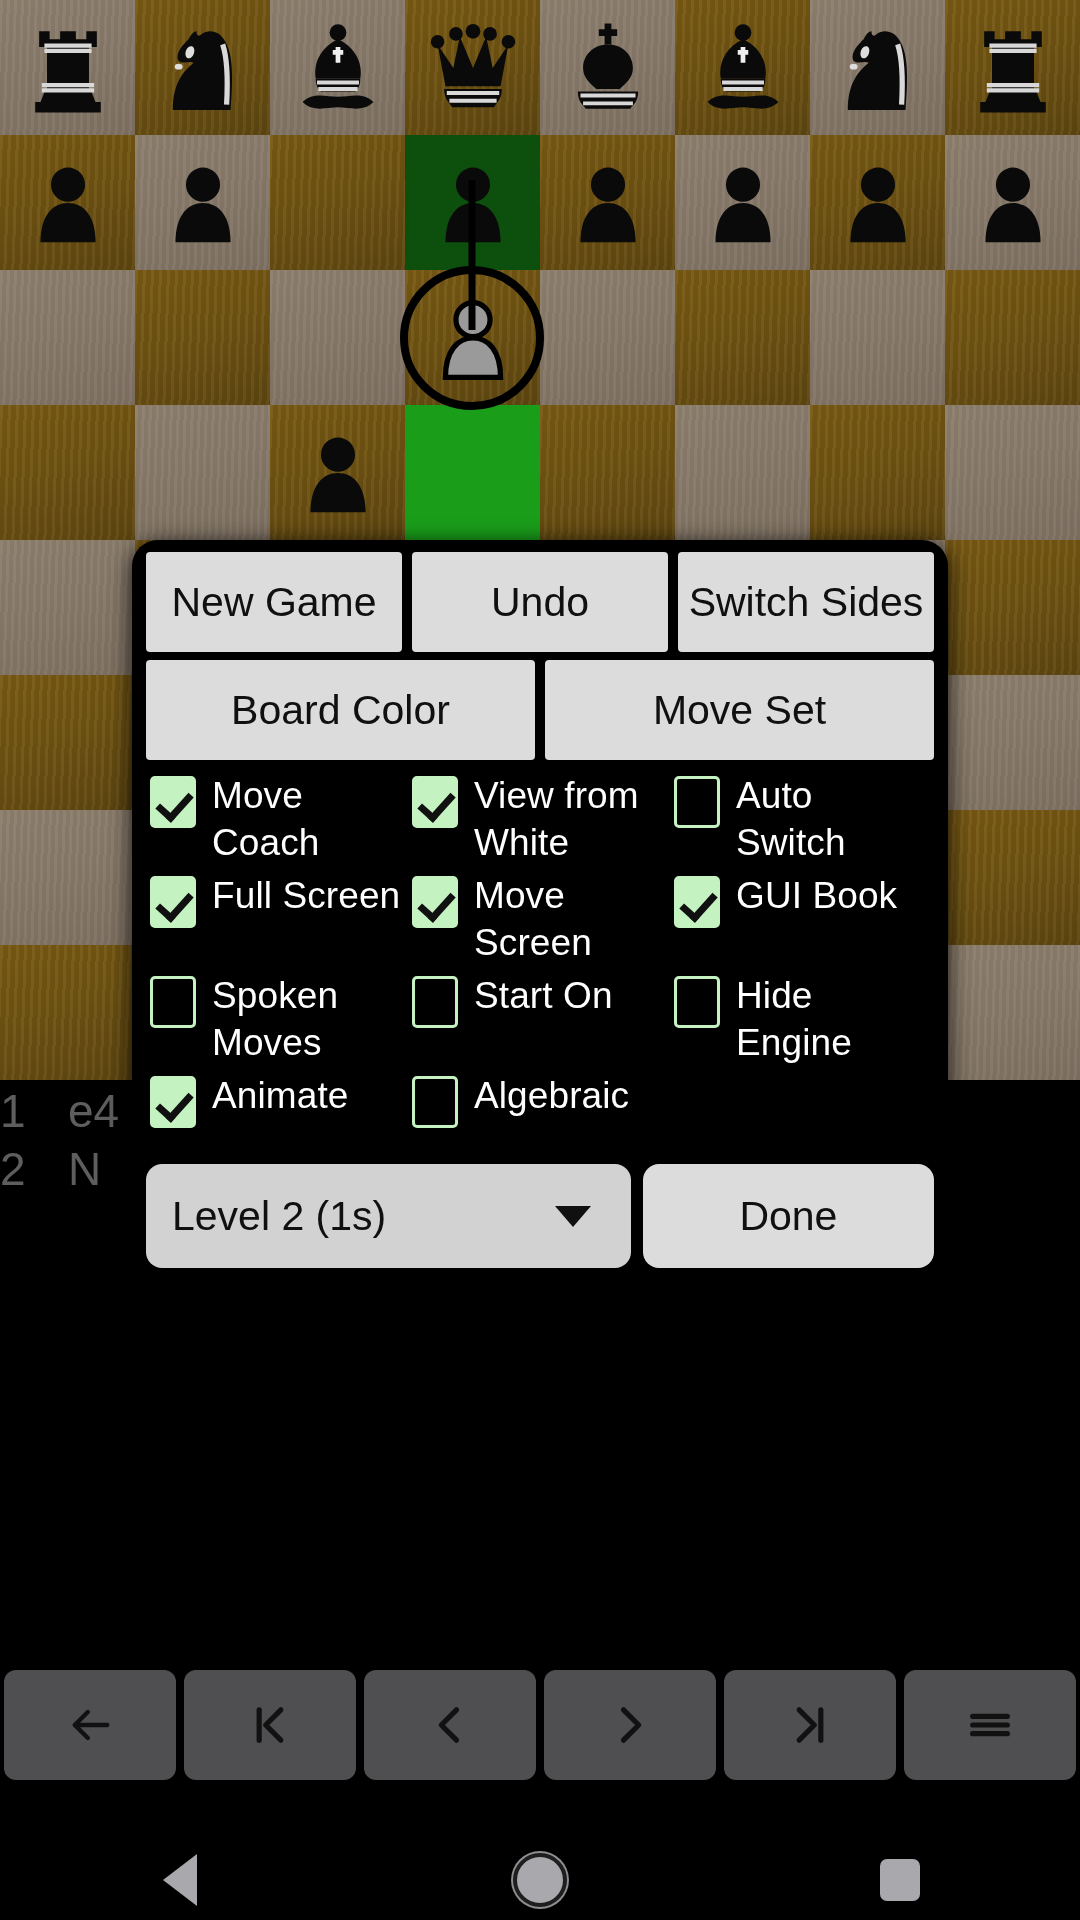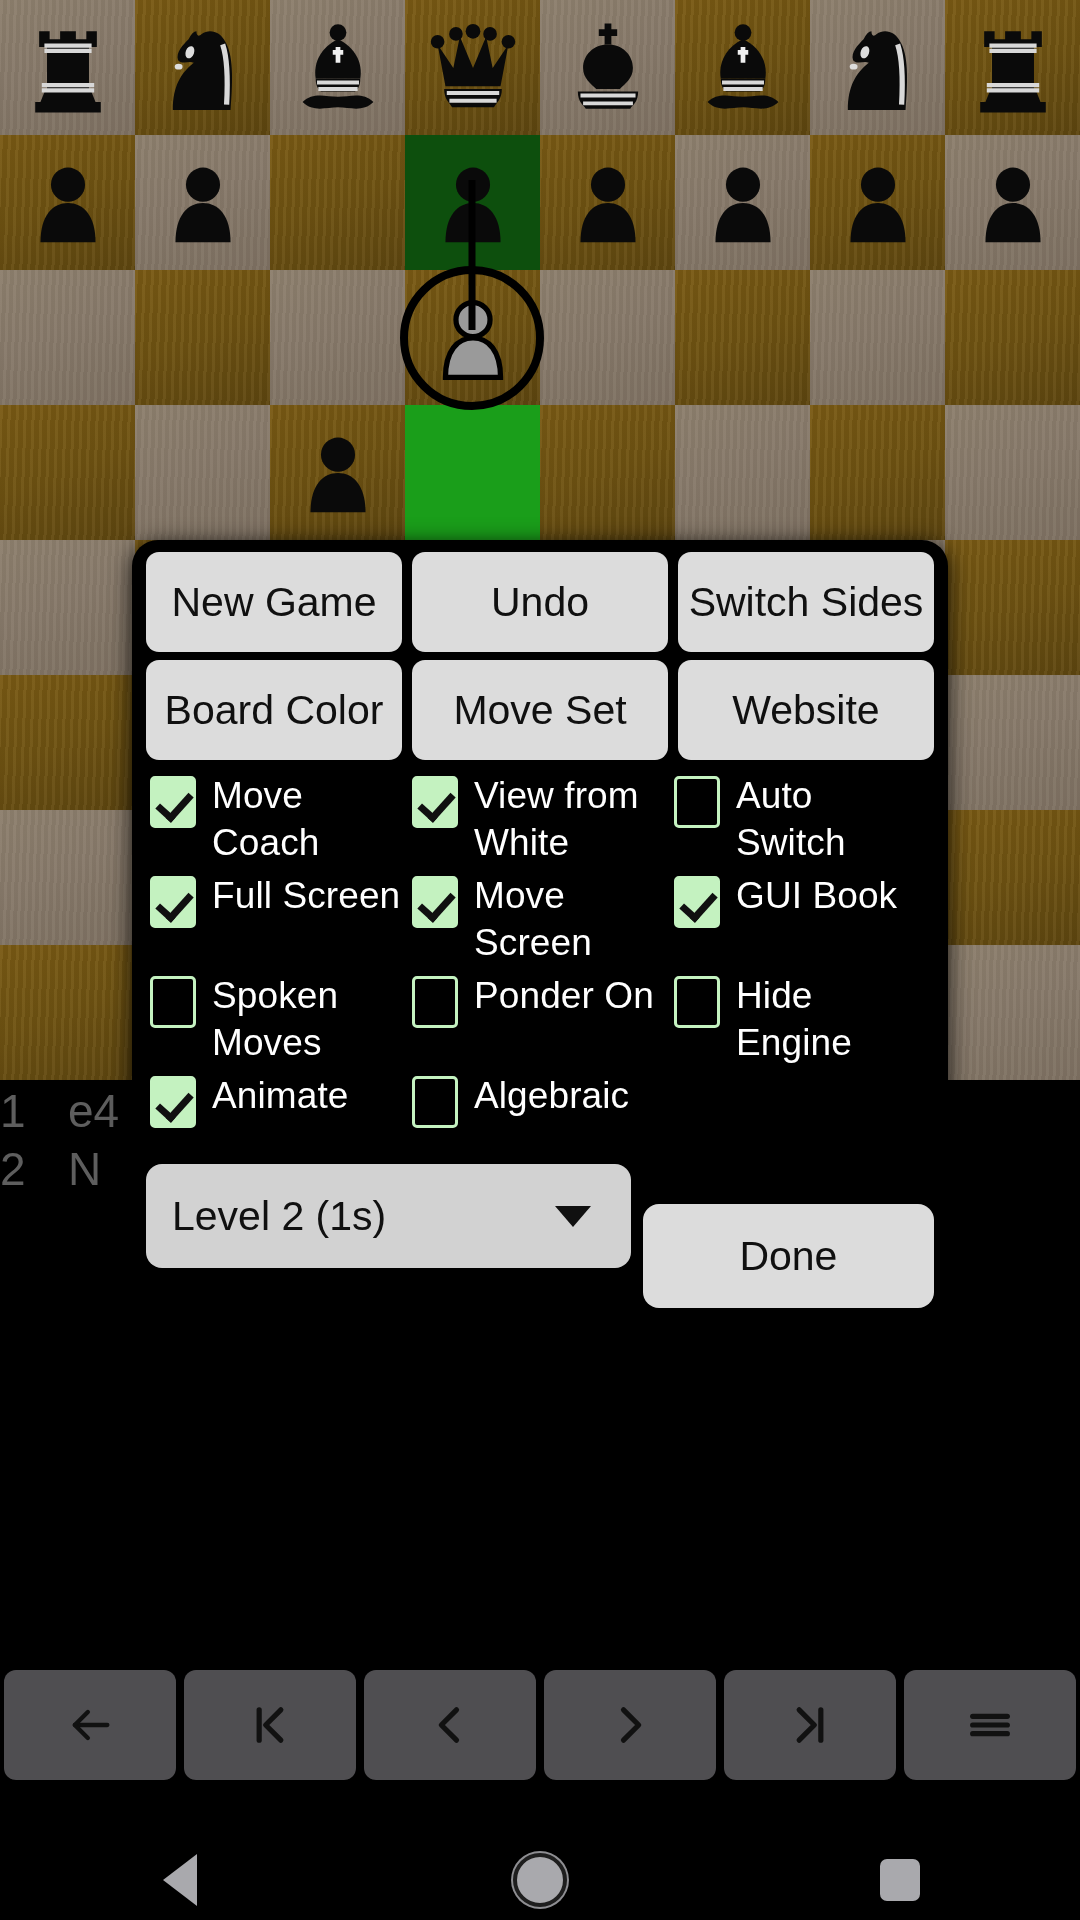--- a/index.html
+++ b/index.html
@@ -36,21 +36,21 @@
             font-size:46px;line-height:58px;z-index:3;}
   #movelist .mrow{display:flex;gap:34px;}
   #movelist .mno{width:34px;}
 
   
   #settings-dialog{position:absolute;left:132px;top:540px;width:816px;
                    background:#000;border-radius:26px;z-index:20;
                    padding:8px 6px 10px 6px;box-sizing:border-box;
                    box-shadow:0 4px 22px rgba(0,0,0,.85);}
   .btn-row{display:flex;gap:10px;padding:4px 8px;}
-  .dlg-btn{flex:1;background:#dcdcdc;color:#101010;border:none;border-radius:13px;
+  .dlg-btn{flex:1;background:#dcdcdc;color:#101010;border:none;border-radius:4px;
            height:100px;font-size:41px;font-family:"Liberation Sans",sans-serif;
            display:flex;align-items:center;justify-content:center;cursor:pointer;}
   .check-grid{display:grid;grid-template-columns:1fr 1fr 1fr;
               padding:6px 12px 0 12px;column-gap:6px;row-gap:4px;}
   .chk-item{display:flex;align-items:flex-start;gap:16px;min-height:84px;cursor:pointer;}
   .cbox{width:46px;height:52px;flex:0 0 46px;border-radius:5px;margin-top:6px;
         box-sizing:border-box;position:relative;}
   .cbox.on{background:#c4f2c0;border:2px solid #c4f2c0;}
   .cbox.off{background:#000;border:3px solid #c4f2c0;}
   .cbox.on::after{content:"";position:absolute;left:12px;top:8px;width:14px;height:27px;
@@ -60,21 +60,21 @@
   .bottom-row{display:flex;gap:12px;padding:10px 8px 4px 8px;align-items:stretch;}
   #level-select{flex:1.55;background:#d2d2d2;border-radius:16px;height:104px;
                 display:flex;align-items:center;padding:0 26px;cursor:pointer;
                 justify-content:space-between;}
   #level-select .lvl-text{font-size:41px;color:#101010;}
   .caret{width:0;height:0;border-left:18px solid transparent;
          border-right:18px solid transparent;border-top:21px solid #101010;margin-right:14px;}
   #done-button{flex:1;background:#dcdcdc;border-radius:16px;height:104px;
                display:flex;align-items:center;justify-content:center;
                font-size:41px;color:#101010;cursor:pointer;border:none;
-               font-family:"Liberation Sans",sans-serif;margin-top:40px;}
+               font-family:"Liberation Sans",sans-serif;}
 
   
   #app-toolbar{position:absolute;left:0;top:1670px;width:1080px;height:110px;
                display:flex;gap:8px;padding:0 4px;box-sizing:border-box;z-index:15;}
   .tool-btn{flex:1;background:#4f4e51;border-radius:12px;display:flex;
             align-items:center;justify-content:center;cursor:pointer;}
   .tool-btn svg{width:52px;height:52px;}
 
   
   #android-nav{position:absolute;left:0;top:1840px;width:1080px;height:80px;
@@ -341,21 +341,20 @@
 <div id="settings-dialog">
 
   <div class="btn-row" id="row1">
       <button class="dlg-btn">New Game</button>
       <button class="dlg-btn">Undo</button>
       <button class="dlg-btn">Switch Sides</button>
     </div>
   <div class="btn-row" id="row2">
       <button class="dlg-btn">Board Color</button>
       <button class="dlg-btn">Move Set</button>
-      <button class="dlg-btn">Website</button>
     </div>
 
   <div class="check-grid" id="check-grid">
       <div class="chk-item">
         <span class="cbox on"></span>
         <span class="chk-label">Move Coach</span>
       </div>
       <div class="chk-item">
         <span class="cbox on"></span>
         <span class="chk-label">View from White</span>
@@ -375,21 +374,21 @@
       <div class="chk-item">
         <span class="cbox on"></span>
         <span class="chk-label">GUI Book</span>
       </div>
       <div class="chk-item">
         <span class="cbox off"></span>
         <span class="chk-label">Spoken Moves</span>
       </div>
       <div class="chk-item">
         <span class="cbox off"></span>
-        <span class="chk-label">Ponder On</span>
+        <span class="chk-label">Start On</span>
       </div>
       <div class="chk-item">
         <span class="cbox off"></span>
         <span class="chk-label">Hide Engine</span>
       </div>
       <div class="chk-item">
         <span class="cbox on"></span>
         <span class="chk-label">Animate</span>
       </div>
       <div class="chk-item">

